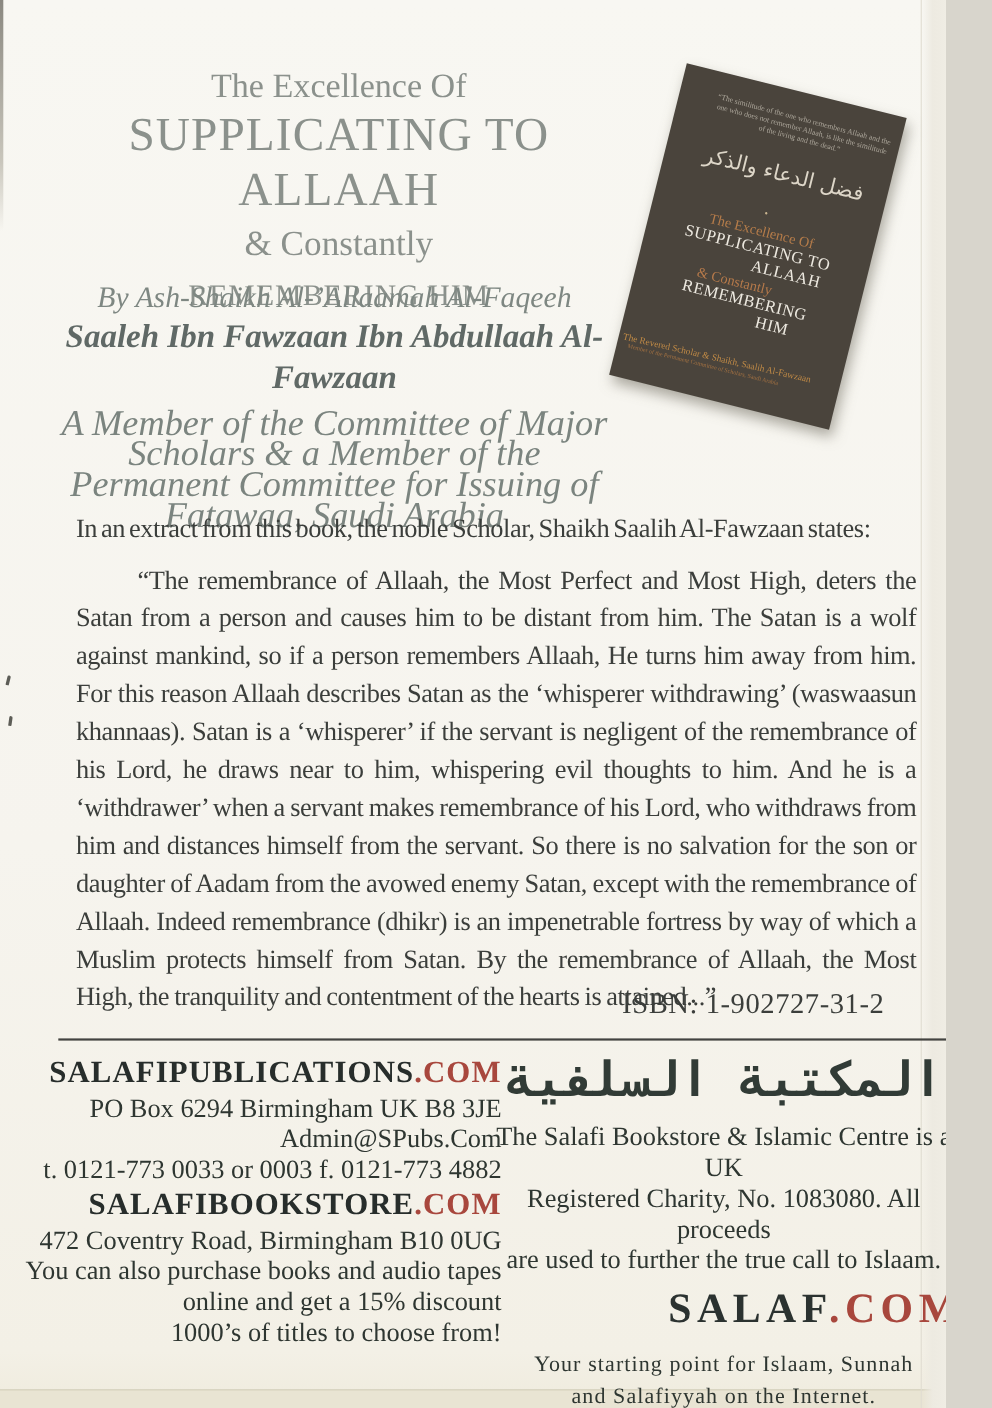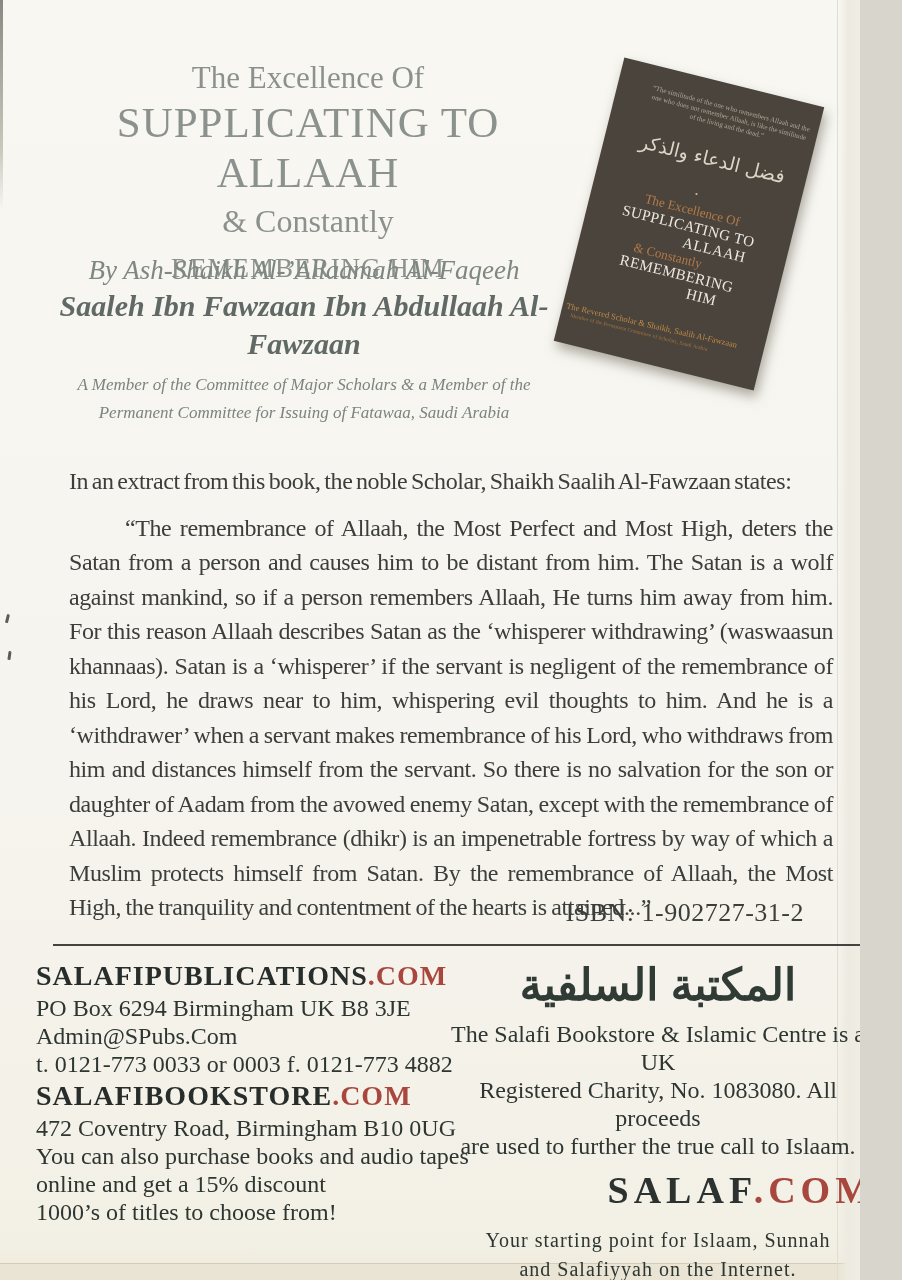--- a/index.html
+++ b/index.html
@@ -24,21 +24,21 @@
   
   .title-block { position:absolute; left:38px; top:58px; width:540px; text-align:center; color:#8b918c; }
   .t1 { font-size:31px; line-height:40px; }
   .t2 { font-size:43px; line-height:50px; letter-spacing:1px; }
   .t3 { font-size:32px; line-height:46px; }
   .t4 { font-size:27px; line-height:48px; letter-spacing:1px; }
 
   .author-block { position:absolute; left:30px; top:253px; width:548px; text-align:center;font-style:italic; }
   .by-line { font-size:27px; line-height:34px; color:#7e8782; }
   .author-name { font-size:30px; line-height:38px; font-weight:bold; color:#606966; }
-  .member { font-size:17px; line-height:28px; color:#7b847f; }
+  .member { font-size:33px; line-height:28px; color:#7b847f; }
   .member-wrap { margin-top:8px; }
 
   
   .cover {
     position:absolute; left:586px; top:78px; width:206px; height:292px;
     transform:rotate(14deg); transform-origin:50% 50%;
     box-shadow:4px 6px 12px rgba(110,105,92,0.55);
     background-image:
       radial-gradient(ellipse 62% 46% at 10% 72%, rgba(8,8,6,0.96) 0%, rgba(8,8,6,0.92) 45%, rgba(8,8,6,0) 66%),
       radial-gradient(ellipse 36% 17% at 58% 84%, rgba(12,12,9,0.92) 0%, rgba(12,12,9,0.85) 45%, rgba(12,12,9,0) 66%),
@@ -67,26 +67,26 @@
              font-size:24px; line-height:34.5px; letter-spacing:-0.4px; word-spacing:-1px; color:#3b3e3b; }
   .extract p { margin:12px; }
   .intro { white-space:nowrap; word-spacing:-2px; }
   .quote-body { text-align:justify; text-indent:56px; }
 
   .isbn { position:absolute; right:56px; top:898px; font-size:26px; color:#3b3e3b; letter-spacing:.5px; }
 
   .divider { position:absolute; left:53px; top:944px; width:808px; height:2px; background:#434340; }
 
   
-  .footer-left  { position:absolute; left:36px;  top:958px; width:436px; text-align:left; color:#2e3631; }
+  .footer-left  { position:absolute; left:20px;  top:958px; width:436px; text-align:right; color:#2e3631; }
   .footer-right { position:absolute; left:440px; top:956px; width:436px; text-align:center; color:#2e3631; }
   .brand { font-size:28px; font-weight:bold; letter-spacing:1px; line-height:36px; color:#272d2b; }
   .brand .tld { color:#a8473d; }
   .f-line { font-size:24px; line-height:28px; }
-  .fr-arabic { font-family:Liberation Sans, sans-serif; font-size:44px; line-height:58px; font-weight:bold; color:#313b36; }
+  .fr-arabic { font-family:Liberation Mono, monospace; font-size:44px; line-height:58px; font-weight:bold; color:#313b36; }
   .charity { font-size:24px; line-height:28px; margin-top:6px; }
   .salaf { font-size:38px; font-weight:bold; letter-spacing:5px; line-height:52px; margin-top:4px; color:#2b3230;text-align:right; }
   .salaf .tld { color:#a8473d; }
   .tagline { font-size:20px; font-weight:normal; letter-spacing:1px; line-height:29px; }
   .tagline-wrap { margin-top:10px; }
 </style>
 </head>
 <body>
 
 <div class="page">

